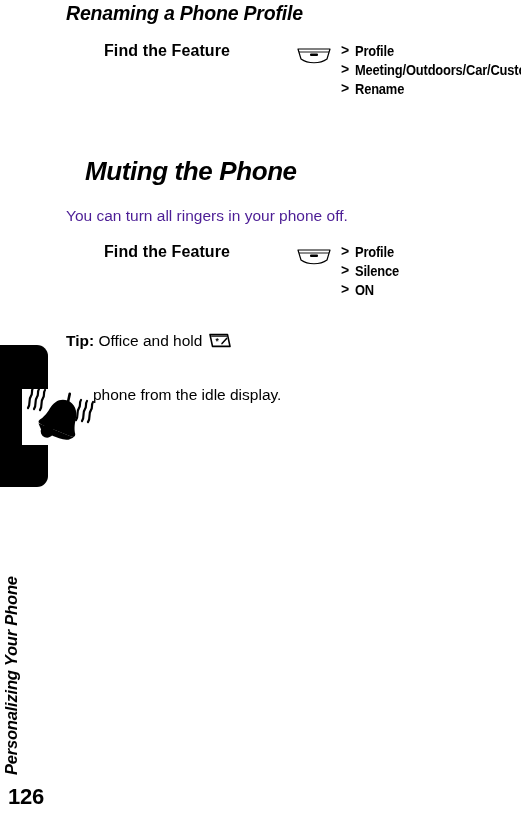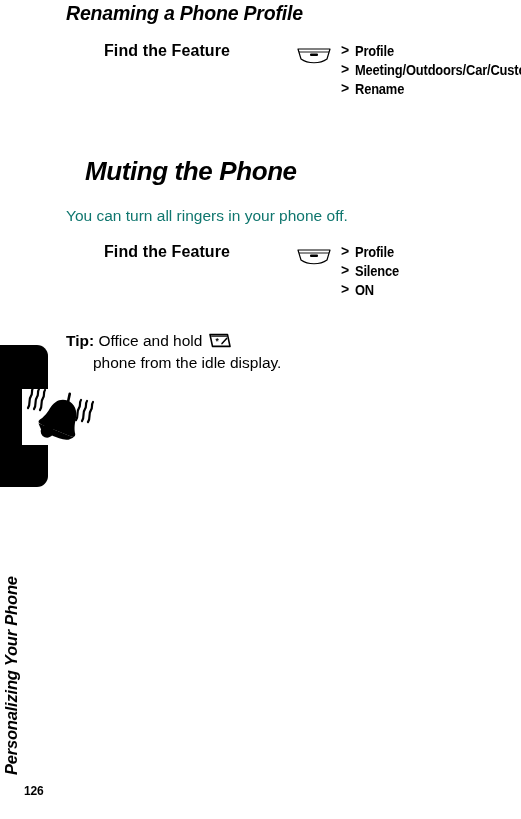--- a/index.html
+++ b/index.html
@@ -63,25 +63,25 @@
     font-weight: bold;
     font-style: italic;
     font-size: 16.5px;
     line-height: 22px;
     letter-spacing: -0.2px;
   }
 
   
   .page-number {
     position: absolute;
-    left: 24px;
+    left: 8px;
     top: 784px;
     font-family: "Liberation Sans", sans-serif;
     font-weight: bold;
-    font-size: 12px;
+    font-size: 22px;
     letter-spacing: -0.2px;
   }
 
   
   .content {
     position: absolute;
     left: 66px;
     top: 0;
     width: 455px;
     height: 819px;
@@ -106,21 +106,21 @@
 
   .heading-1 { position: absolute; left: 0; top: 2px; }
   .heading-2 { position: absolute; left: 0; top: 156px; }
 
   p.body-text {
     position: absolute;
     margin: 0;
     font-family: "Liberation Sans", sans-serif;
     font-size: 15.5px;
     line-height: 21px;
-    color: #0f766e;
+    color: #4c1d95;
   }
   .intro-text { left: 0; top: 205px; width: 430px; }
 
   
   .fff-block { position: absolute; left: 0; width: 455px; }
   .fff-1 { top: 42px; }
   .fff-2 { top: 243px; }
 
   .fff-label {
     position: absolute;
@@ -180,20 +180,21 @@
     top: 330px;
     width: 455px;
     font-family: "Liberation Sans", sans-serif;
     font-size: 15.5px;
     line-height: 22px;
   }
   .tip .tip-label { font-weight: bold; margin-top: 16px; }
   .tip .tip-line2 {
     display: block;
     padding-left: 27px;
+    margin-top: 32px;
   }
   .inline-key {
     display: inline-block;
     width: 22px;
     height: 15px;
     vertical-align: -2px;
     margin: 0 2px;
   }
   .inline-key svg { display: block; }
 </style>

